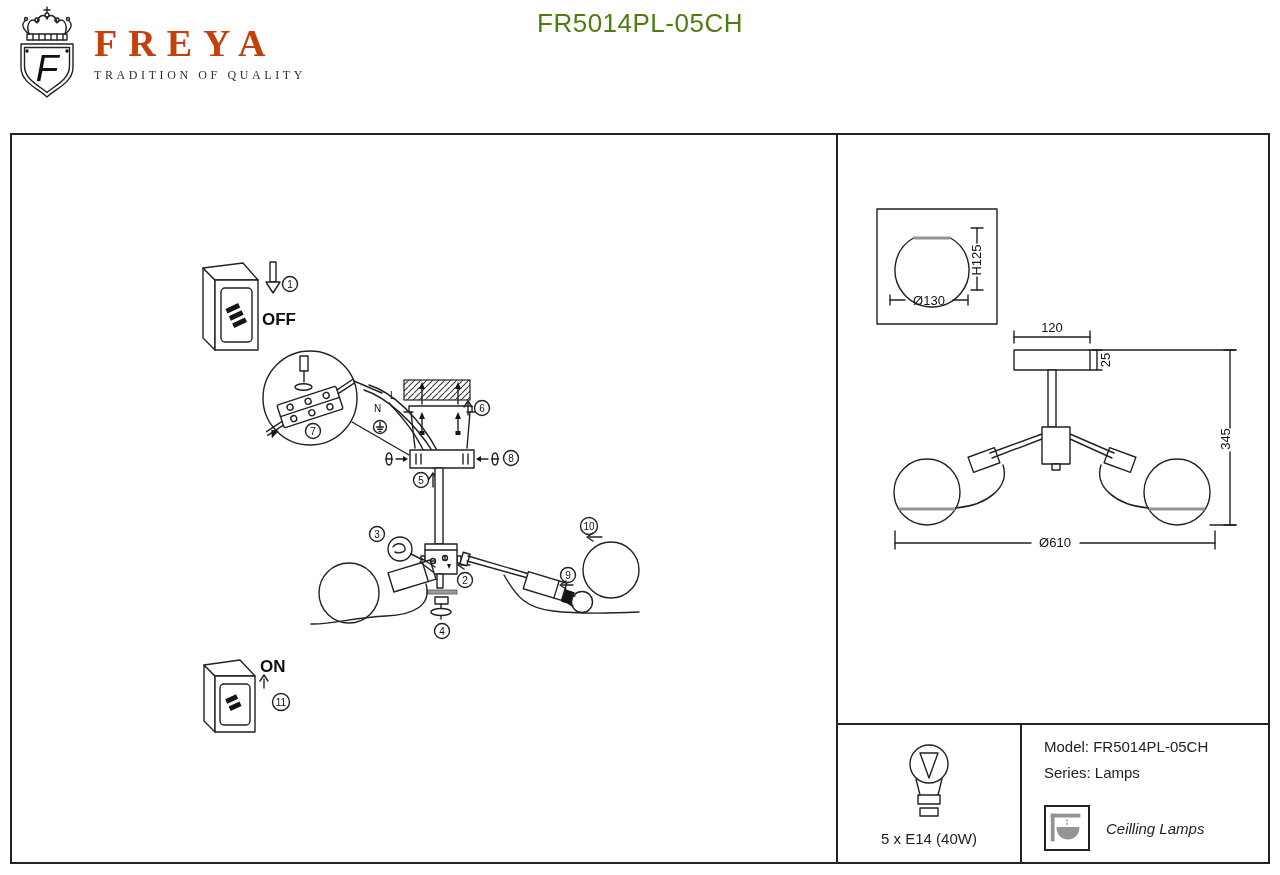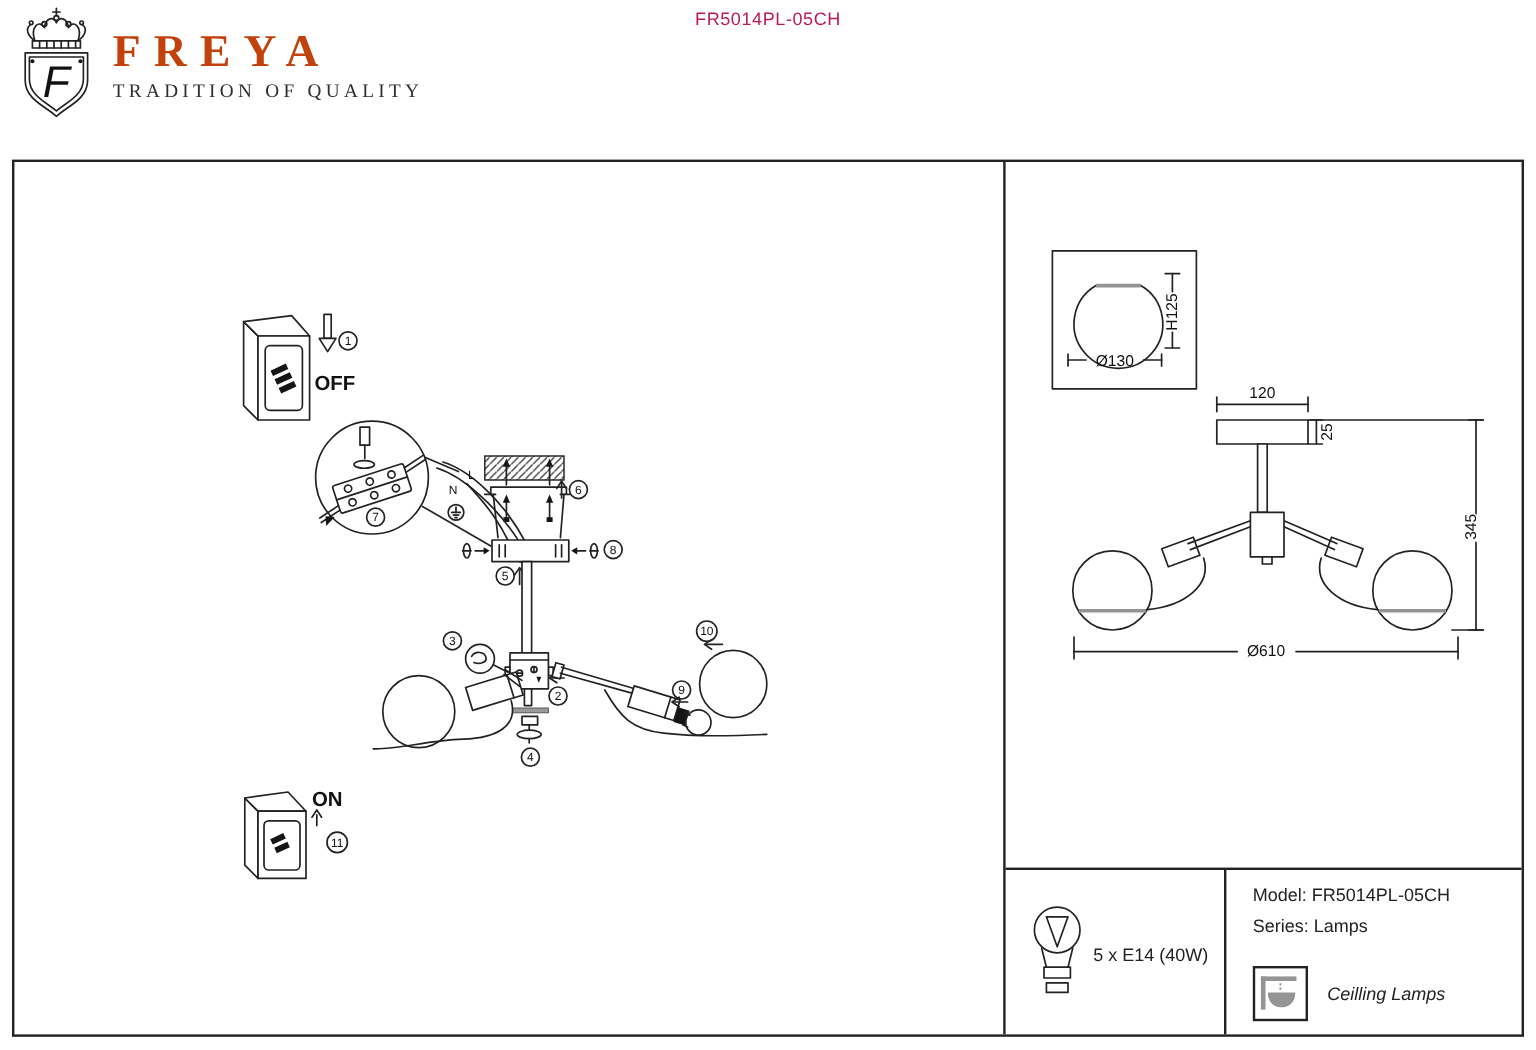--- a/index.html
+++ b/index.html
@@ -3,32 +3,32 @@
 <meta charset="utf-8">
 <style>
   html,body{margin:0;padding:0;background:#fff;}
   body{width:1280px;height:875px;position:relative;font-family:"Liberation Sans",sans-serif;color:#1a1a1a;overflow:hidden;}
   
   .header{position:absolute;left:0;top:0;width:1280px;height:120px;}
   .logo{position:absolute;left:14px;top:4px;display:flex;align-items:flex-start;}
   .crest{width:66px;height:94px;}
   .brand-text{margin-left:14px;padding-top:20px;}
   .brand{font-family:"Liberation Serif",serif;font-size:38px;font-weight:700;letter-spacing:11px;color:#c2410c;line-height:1;}
-  .tagline{font-family:"Liberation Serif",serif;font-size:16px;letter-spacing:3.6px;color:#2e2e2e;margin-top:6px;}
+  .tagline{font-family:"Liberation Serif",serif;font-size:12px;letter-spacing:3.6px;color:#2e2e2e;margin-top:6px;}
   .title-block{position:absolute;left:50%;transform:translateX(-50%);top:6px;text-align:center;}
   .title-block h1{margin:0;font-size:38px;font-weight:bold;color:#111;line-height:1.1;}
-  .title-block .model{font-size:15px;color:#be185d;margin-top:2px;letter-spacing:0.5px;}
+  .title-block .model{font-size:26px;color:#4d7c0f;margin-top:2px;letter-spacing:0.5px;}
   
   .main-box{position:absolute;left:10px;top:133px;width:1260px;height:731px;border:2px solid #222;box-sizing:border-box;background:#fff;}
   .assembly-svg{position:absolute;left:0;top:0;}
   .right-panel{position:absolute;right:0;top:0;width:432px;height:727px;border-left:2px solid #222;box-sizing:border-box;}
   .dims-svg{position:absolute;left:0;top:0;}
   
   .spec-table{position:absolute;left:0;top:588px;width:430px;height:139px;border-top:2px solid #222;box-sizing:border-box;display:flex;}
-  .cell-bulb{width:184px;border-right:2px solid #222;box-sizing:border-box;display:flex;flex-direction:row;align-items:center;justify-content:center;}
+  .cell-bulb{width:184px;border-right:2px solid #222;box-sizing:border-box;display:flex;flex-direction:column;align-items:center;justify-content:center;}
   .bulb-caption{font-size:15px;color:#222;margin-top:5px;}
   .cell-info{flex:1;padding:13px 0 0 22px;}
   .info-line{font-size:15px;color:#222;margin-bottom:9px;}
   .category-row{display:flex;align-items:center;margin-top:24px;}
   .cat-icon-box{width:46px;height:46px;border:2px solid #222;box-sizing:border-box;display:flex;align-items:center;justify-content:center;}
   .cat-label{font-size:15px;color:#222;margin-left:16px;font-style:italic;}
   
   .ln{stroke:#222;fill:none;stroke-width:1.4;stroke-linecap:round;stroke-linejoin:round;}
   .lnw{stroke:#222;fill:#fff;stroke-width:1.4;stroke-linejoin:round;}
   .fillk{fill:#151515;stroke:none;}

